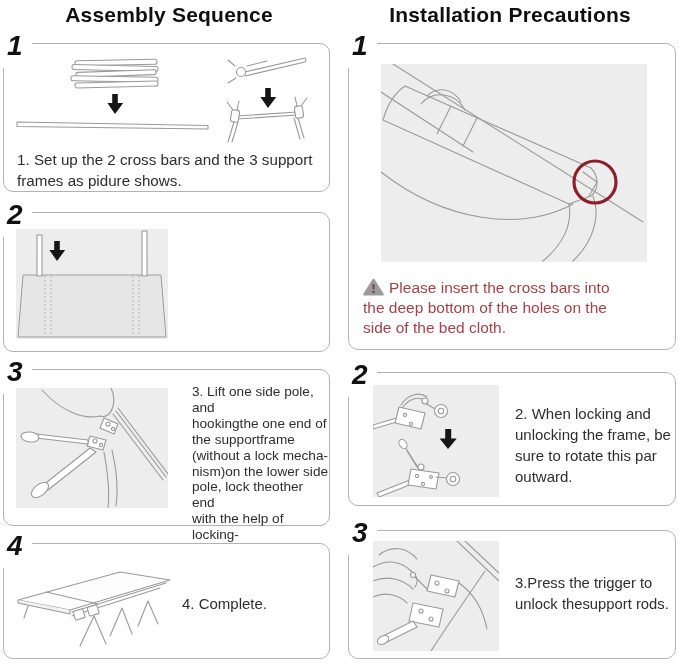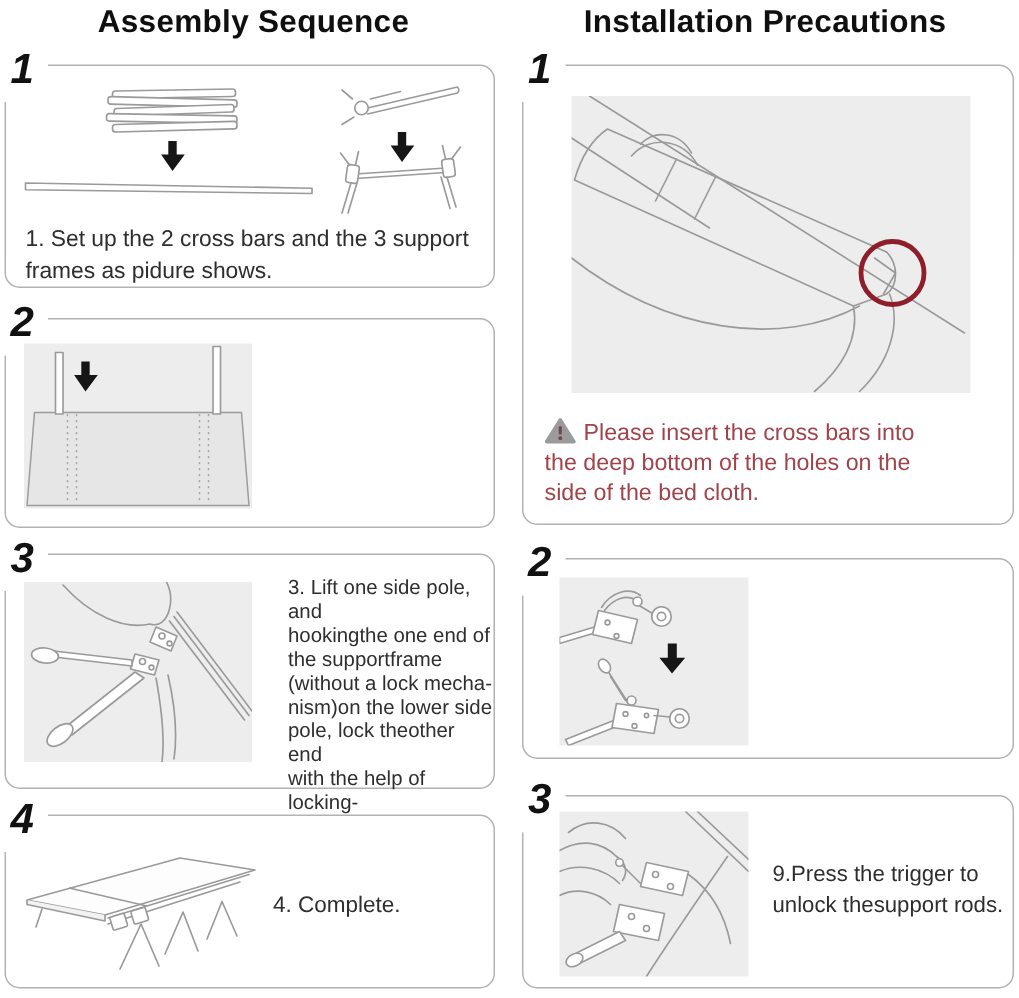--- a/index.html
+++ b/index.html
@@ -199,20 +199,24 @@
           <path class="ln" stroke-width="2.2" d="M46,84 L32,62"></path>
           <path class="ln" d="M44,82 L34,66"></path>
           <ellipse class="lnf" cx="30" cy="59" rx="5" ry="3.5" transform="rotate(55 30 59)"></ellipse>
           <circle class="lnf" cx="48" cy="82" r="3"></circle>
           <path class="ln" d="M63,92 L74,93"></path>
           <circle class="lnf" cx="80" cy="94" r="6.5"></circle>
             <circle class="lnf" cx="80" cy="94" r="2.8"></circle>
         </g>
       </svg>
     </div>
+    <p class="step-text txt-r2">2. When locking and
+unlocking the frame, be
+sure to rotate this par
+outward.</p>
   </div>
 
   <div class="card" style="left:348px;top:530px;width:328px;height:129px;">
     <div class="corner-gap"></div>
     <div class="step-num">3</div>
     <div class="illo gray" style="left:24px;top:10px;width:126px;height:110px;">
       <svg width="126" height="110" viewBox="0 0 126 110">
         <g class="ln">
           <path d="M84,0 L126,40 M92,0 L126,32"></path>
           <path d="M112,30 C90,62 72,88 58,110"></path>
@@ -229,17 +233,17 @@
           <polygon class="lnf" points="40,62 70,68 66,86 36,80"></polygon>
           <circle class="lnf" cx="48" cy="70" r="2"></circle>
             <circle class="lnf" cx="58" cy="78" r="2"></circle>
           <path class="ln" stroke-width="2" d="M54,48 L42,36"></path>
           <circle class="lnf" cx="40" cy="34" r="2.5"></circle>
           <polygon class="lnf" points="8,96 40,80 44,86 12,102" fill="#f0f0f0"></polygon>
           <ellipse class="lnf" cx="10" cy="99" rx="6" ry="4" transform="rotate(-28 10 99)"></ellipse>
         </g>
       </svg>
     </div>
-    <p class="step-text txt-r3">9.Press the trigger to
+    <p class="step-text txt-r3">3.Press the trigger to
 unlock thesupport rods.</p>
   </div>
 
 </div>
 
 </body></html>

